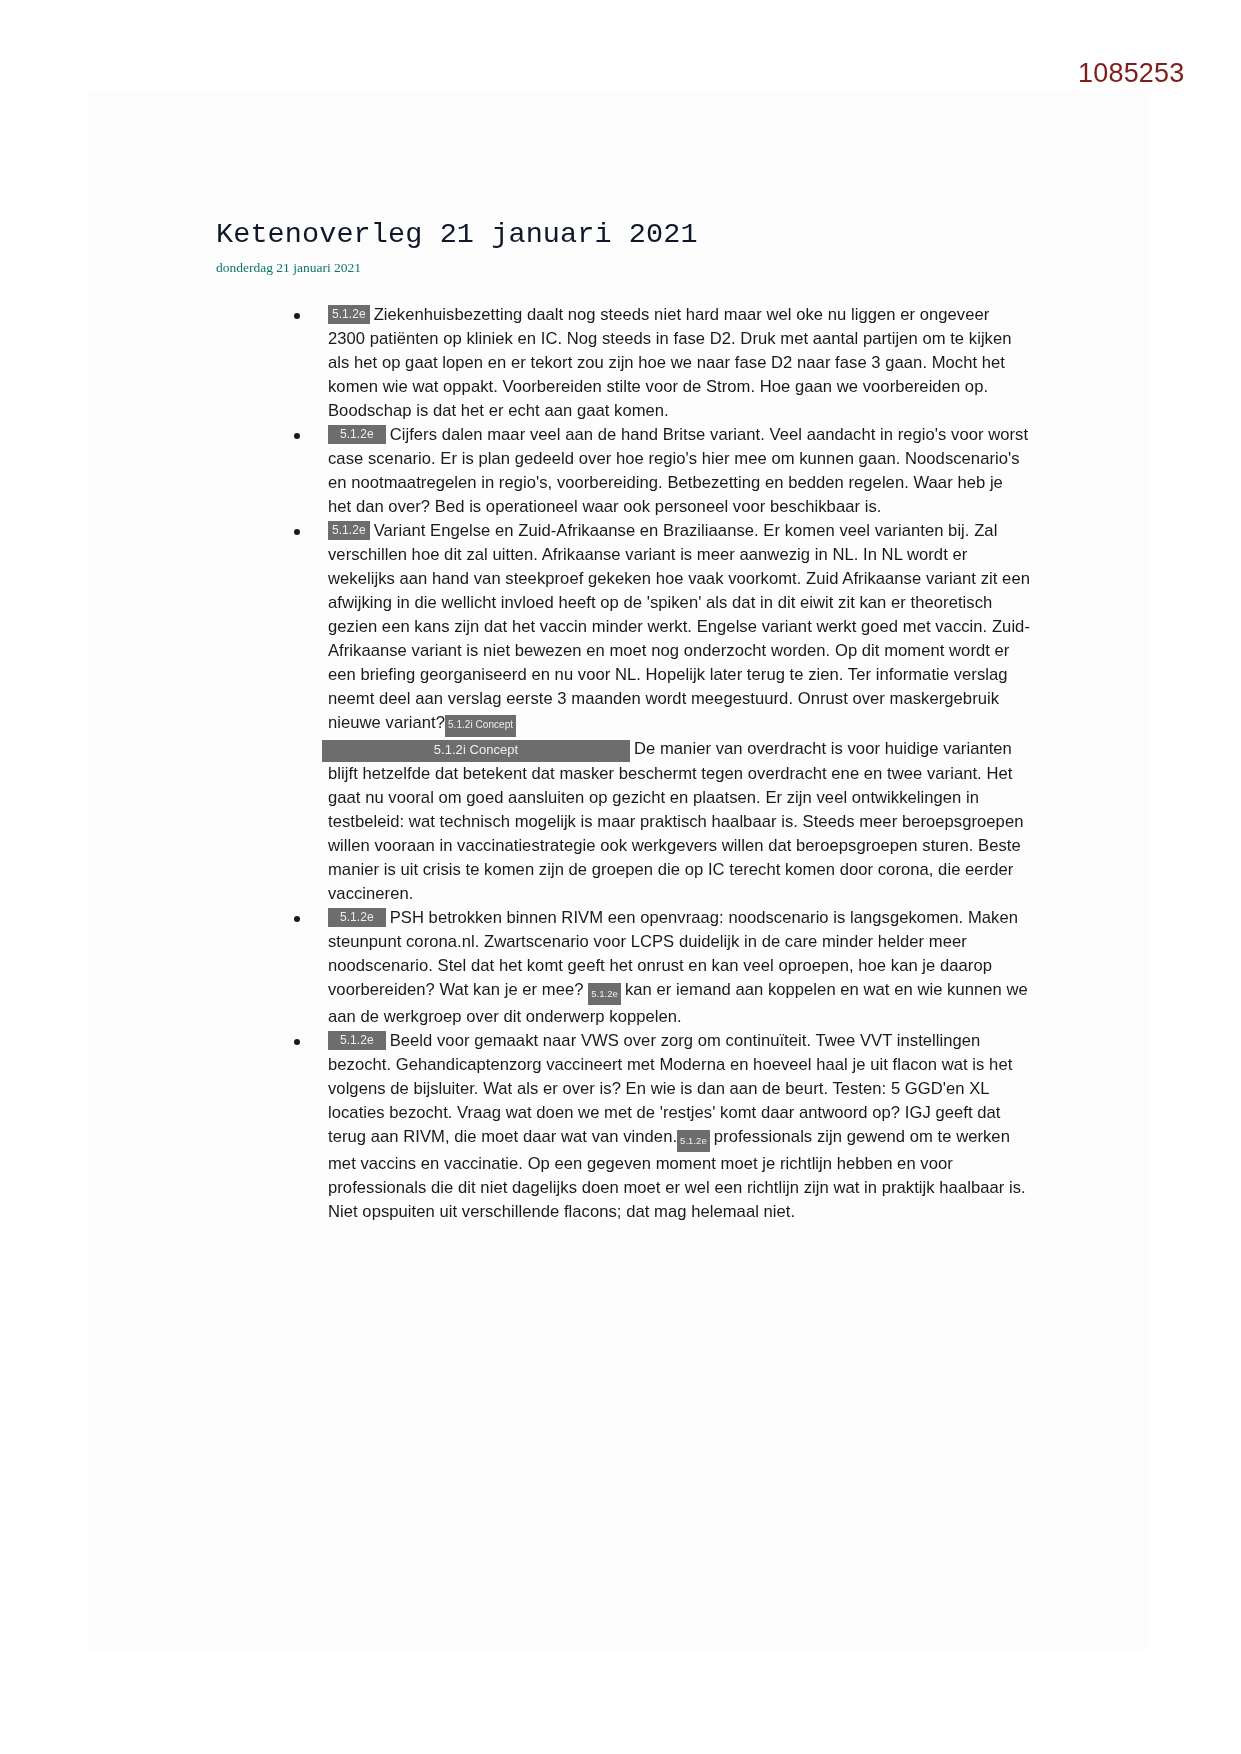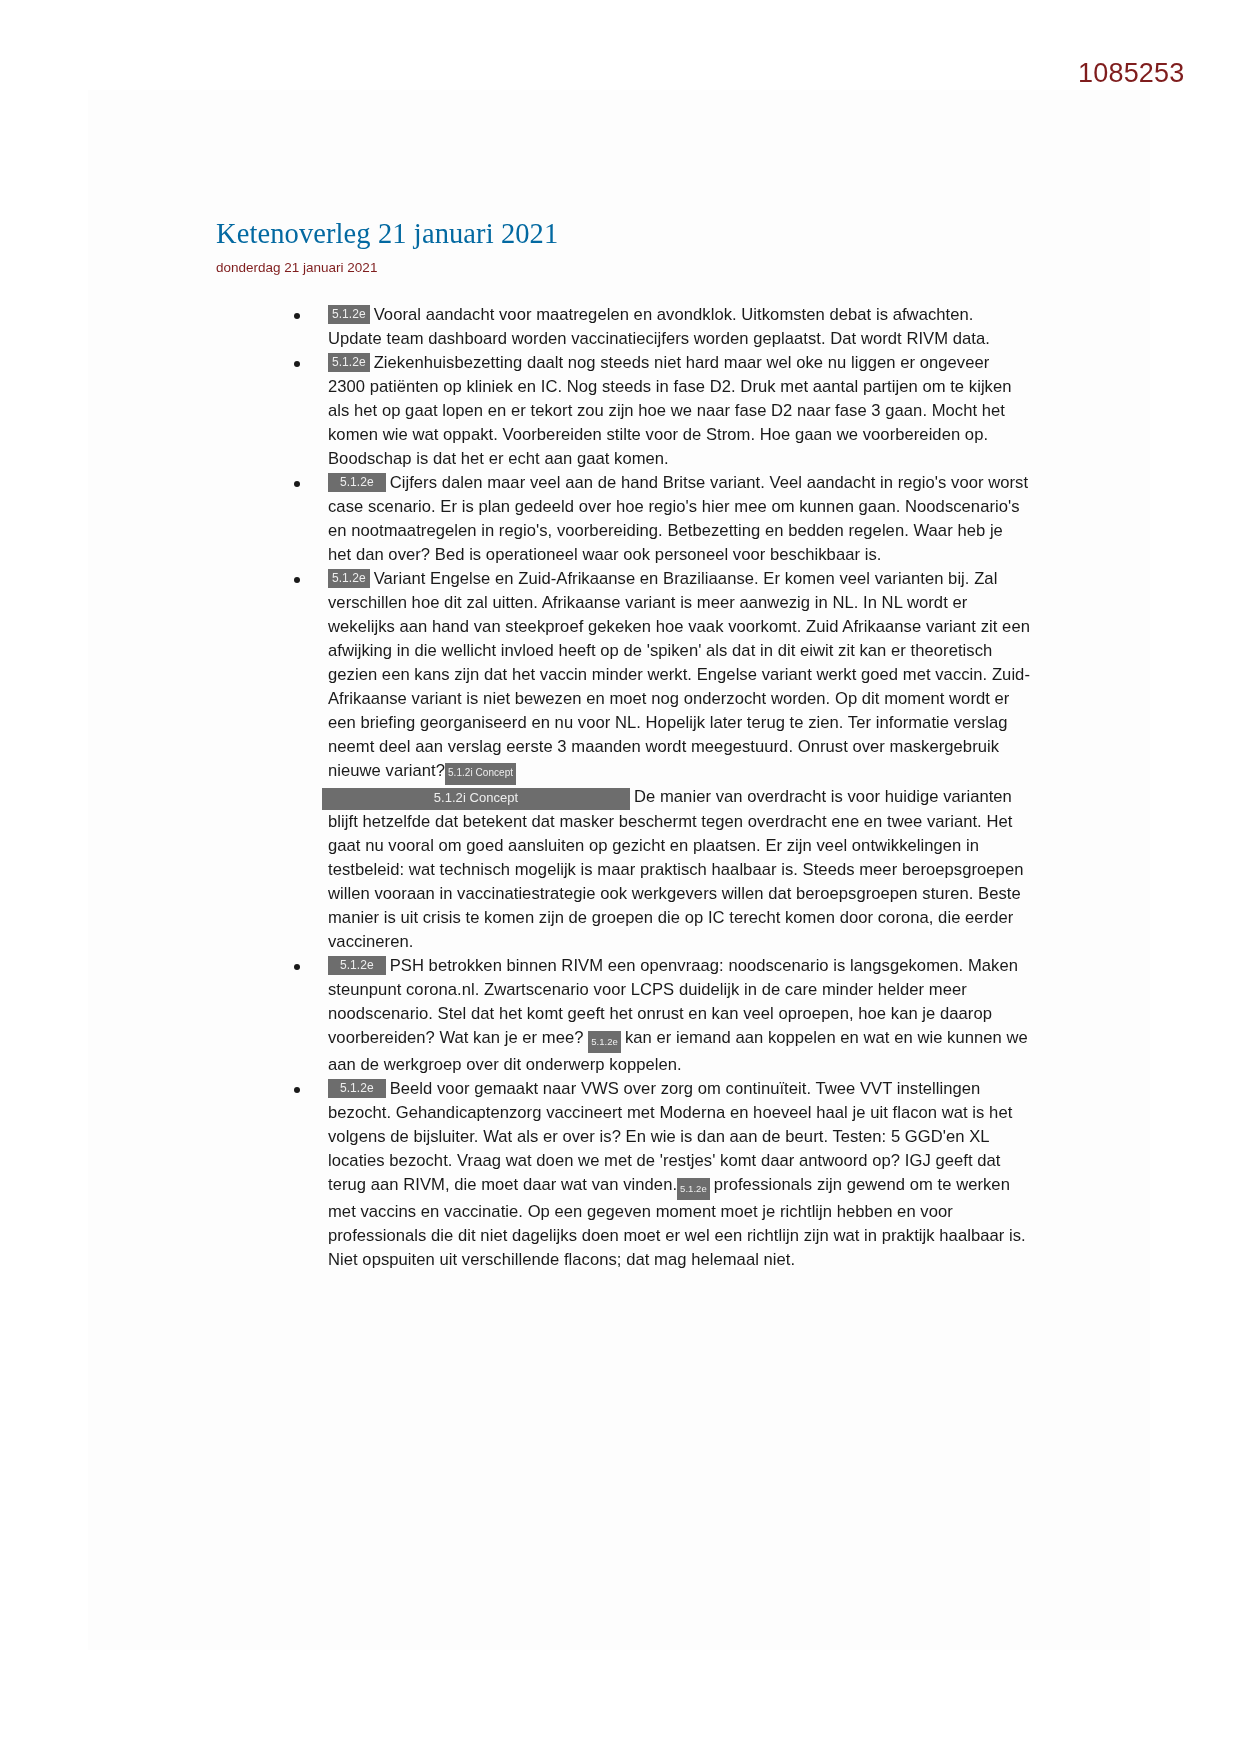--- a/index.html
+++ b/index.html
@@ -29,33 +29,33 @@
       left: 88px;
       top: 90px;
       width: 1062px;
       height: 1560px;
       background: #fdfdfd;
     }
     .title {
       position: absolute;
       left: 216px;
       top: 218px;
-      font-family: Liberation Serif, serif;
+      font-family: Liberation Mono, monospace;
       font-weight: 300;
       font-size: 28.5px;
-      color: #0369a1;
+      color: #0f172a;
       letter-spacing: 0.1px;
     }
     .subtitle {
       position: absolute;
       left: 216px;
       top: 260px;
-      font-family: Liberation Sans, sans-serif;
+      font-family: Liberation Serif, serif;
       font-size: 13.5px;
-      color: #7f1d1d;
+      color: #0f766e;
     }
     .notes {
       position: absolute;
       left: 280px;
       top: 303px;
       width: 750px;
       margin: 0;
       padding: 0;
       list-style: none;
     }
@@ -108,24 +108,20 @@
 
 <div class="doc-id">1085253</div>
 
 <div class="page-area"></div>
 
 <div class="title">Ketenoverleg 21 januari 2021</div>
 <div class="subtitle">donderdag 21 januari 2021</div>
 
 <ul class="notes">
 
-  <li class="note">
-    <span class="bullet"></span>
-    <span class="redact">5.1.2e</span><span>Vooral aandacht voor maatregelen en avondklok. Uitkomsten debat is afwachten. Update team dashboard worden vaccinatiecijfers worden geplaatst. Dat wordt RIVM data.</span>
-  </li>
 
   <li class="note">
     <span class="bullet"></span>
     <span class="redact">5.1.2e</span><span>Ziekenhuisbezetting daalt nog steeds niet hard maar wel oke nu liggen er ongeveer 2300 patiënten op kliniek en IC. Nog steeds in fase D2. Druk met aantal partijen om te kijken als het op gaat lopen en er tekort zou zijn hoe we naar fase D2 naar fase 3 gaan. Mocht het komen wie wat oppakt. Voorbereiden stilte voor de Strom. Hoe gaan we voorbereiden op. Boodschap is dat het er echt aan gaat komen.</span>
   </li>
 
   <li class="note">
     <span class="bullet"></span>
     <span class="redact wide">5.1.2e</span><span>Cijfers dalen maar veel aan de hand Britse variant. Veel aandacht in regio's voor worst case scenario. Er is plan gedeeld over hoe regio's hier mee om kunnen gaan.  Noodscenario's en nootmaatregelen in regio's, voorbereiding. Betbezetting en bedden regelen. Waar heb je het dan over? Bed is operationeel waar ook personeel voor beschikbaar is.</span>
   </li>

